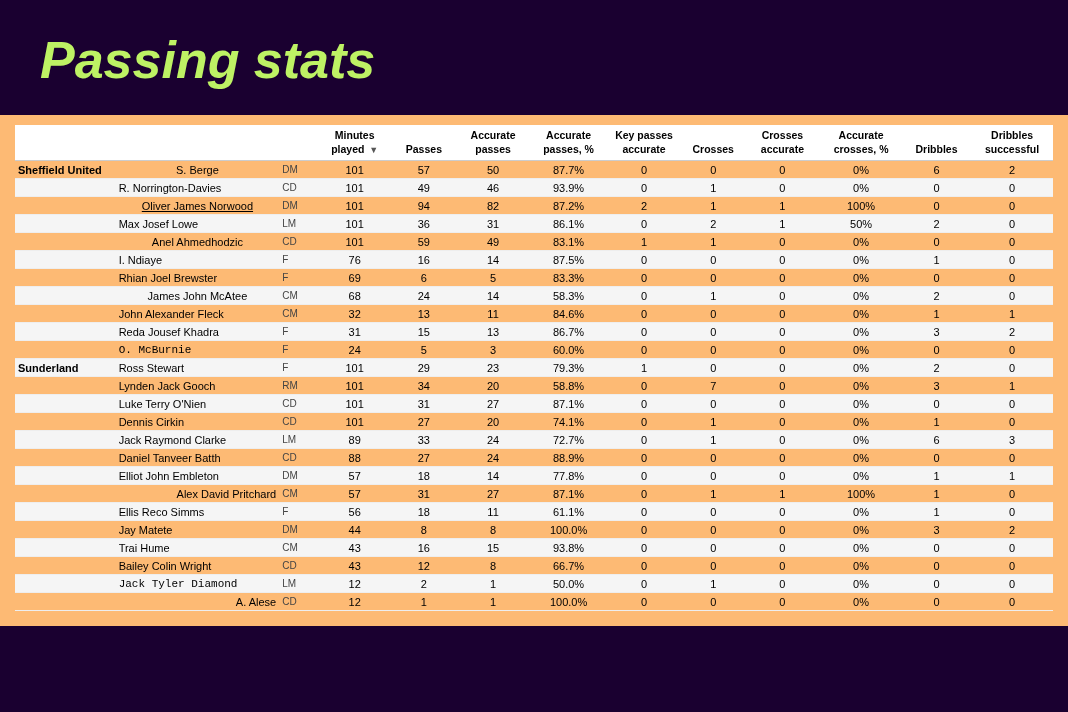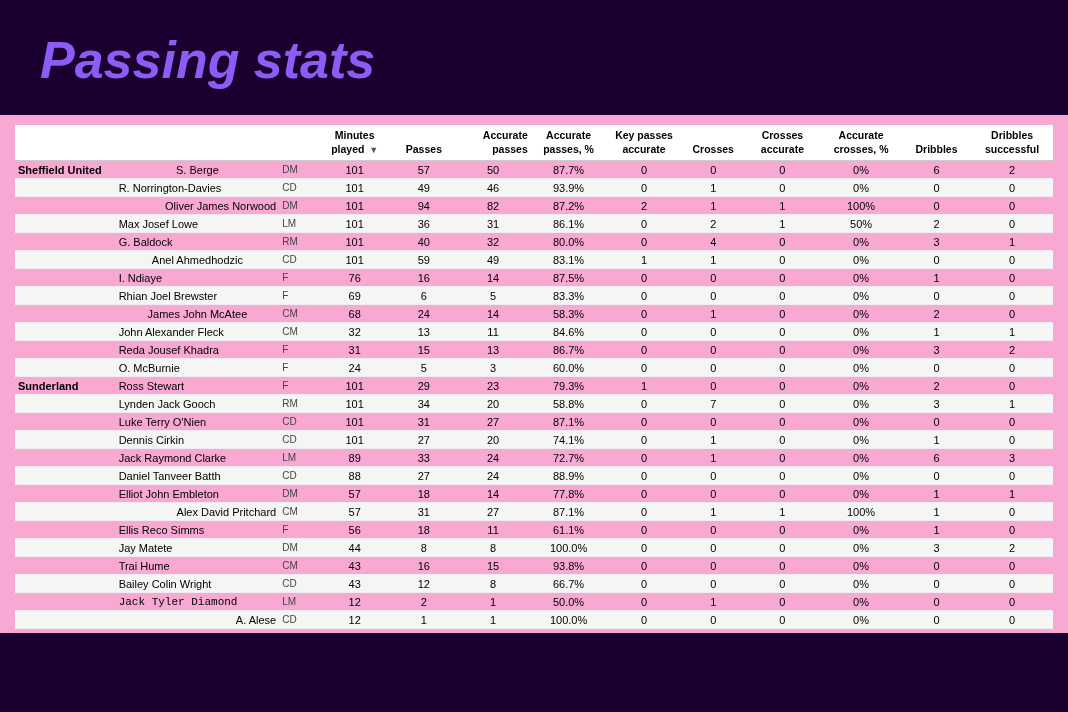--- a/index.html
+++ b/index.html
@@ -7,28 +7,28 @@
       background-color: #1a0030;
       font-family: Arial, sans-serif;
       width: 1068px;
       min-height: 712px;
     }
     .header {
       background-color: #1a0030;
       padding: 30px 40px 25px 40px;
     }
     .header h1 {
-      color: #8b5cf6;
+      color: #bef264;
       font-size: 52px;
       font-weight: 900;
       font-style: italic;
     }
     .table-container {
-      background-color: #f9a8d4;
-      padding: 10px 15px 4px 15px;
+      background-color: #fdba74;
+      padding: 10px 15px 15px 15px;
       margin: 0;
     }
     table {
       width: 100%;
       border-collapse: collapse;
       font-size: 11px;
       color: #000;
     }
     thead tr th {
       background-color: #ffffff;
@@ -83,21 +83,21 @@
 
 <div class="table-container">
   <table>
     <thead>
       <tr>
         <th style="width:80px;"></th>
         <th style="width:130px;"></th>
         <th style="width:30px;"></th>
         <th style="width:60px;">Minutes played <span class="filter-icon">▼</span></th>
         <th style="width:50px;">Passes</th>
-        <th style="width:60px;text-align:right;">Accurate passes</th>
+        <th style="width:60px;">Accurate passes</th>
         <th style="width:60px;">Accurate passes, %</th>
         <th style="width:60px;">Key passes accurate</th>
         <th style="width:50px;">Crosses</th>
         <th style="width:60px;">Crosses accurate</th>
         <th style="width:65px;">Accurate crosses, %</th>
         <th style="width:55px;">Dribbles</th>
         <th style="width:65px;">Dribbles successful</th>
       </tr>
     </thead>
     <tbody id="table-body">
@@ -126,21 +126,21 @@
           <td>93.9%</td>
           <td>0</td>
           <td>1</td>
           <td>0</td>
           <td>0%</td>
           <td>0</td>
           <td>0</td>
         </tr>
         <tr>
           <td></td>
-          <td style="text-align: right;">Oliver James Norwood</td>
+          <td style="text-align: center; text-decoration: underline;">Oliver James Norwood</td>
           <td style="text-align: left; color: rgb(68, 68, 68);">DM</td>
           <td>101</td>
           <td>94</td>
           <td>82</td>
           <td>87.2%</td>
           <td>2</td>
           <td>1</td>
           <td>1</td>
           <td>100%</td>
           <td>0</td>
@@ -153,35 +153,20 @@
           <td>101</td>
           <td>36</td>
           <td>31</td>
           <td>86.1%</td>
           <td>0</td>
           <td>2</td>
           <td>1</td>
           <td>50%</td>
           <td>2</td>
           <td>0</td>
-        </tr>
-        <tr>
-          <td></td>
-          <td style="text-align: left;">G. Baldock</td>
-          <td style="text-align: left; color: rgb(68, 68, 68);">RM</td>
-          <td>101</td>
-          <td>40</td>
-          <td>32</td>
-          <td>80.0%</td>
-          <td>0</td>
-          <td>4</td>
-          <td>0</td>
-          <td>0%</td>
-          <td>3</td>
-          <td>1</td>
         </tr>
         <tr>
           <td></td>
           <td style="text-align: center;">Anel Ahmedhodzic</td>
           <td style="text-align: left; color: rgb(68, 68, 68);">CD</td>
           <td>101</td>
           <td>59</td>
           <td>49</td>
           <td>83.1%</td>
           <td>1</td>
@@ -261,21 +246,21 @@
           <td>86.7%</td>
           <td>0</td>
           <td>0</td>
           <td>0</td>
           <td>0%</td>
           <td>3</td>
           <td>2</td>
         </tr>
         <tr>
           <td></td>
-          <td style="text-align: left;">O. McBurnie</td>
+          <td style="text-align: left; font-family: Liberation Mono, monospace;">O. McBurnie</td>
           <td style="text-align: left; color: rgb(68, 68, 68);">F</td>
           <td>24</td>
           <td>5</td>
           <td>3</td>
           <td>60.0%</td>
           <td>0</td>
           <td>0</td>
           <td>0</td>
           <td>0%</td>
           <td>0</td>

